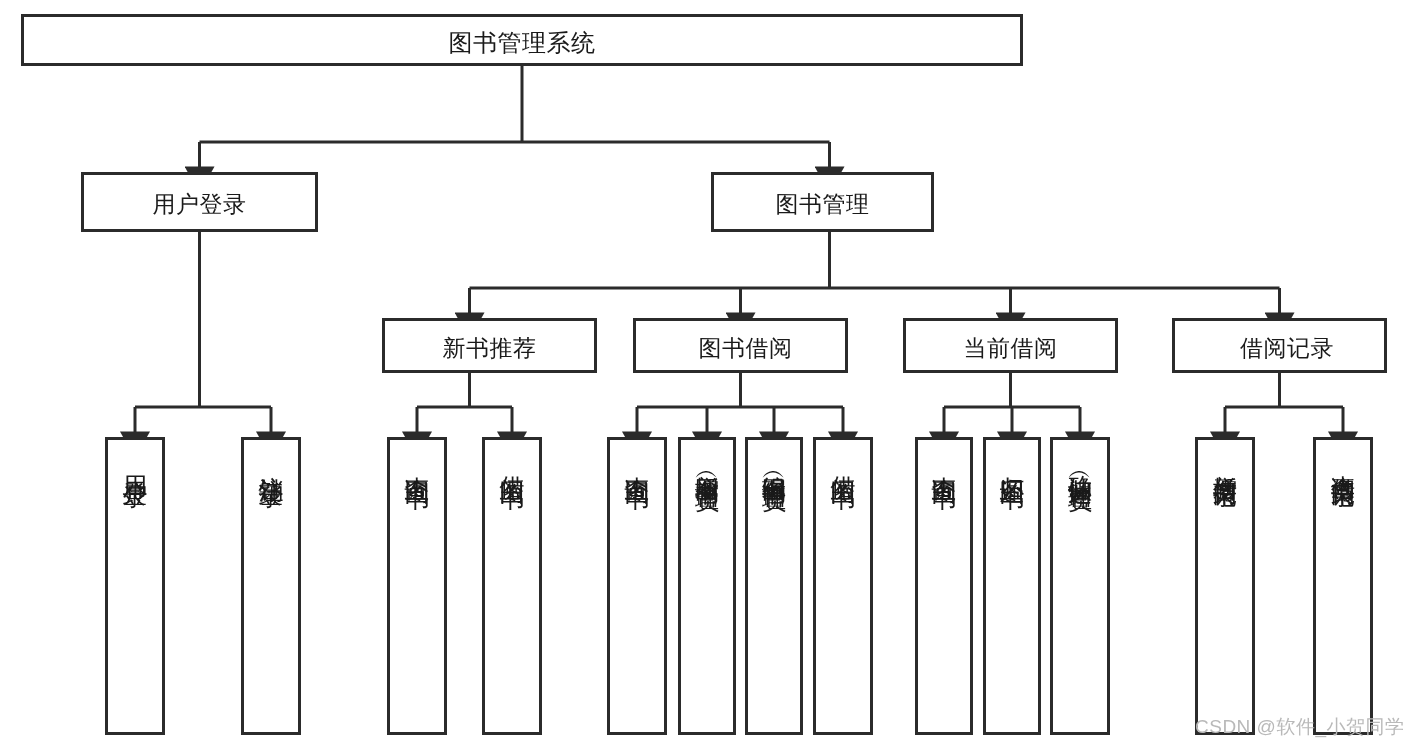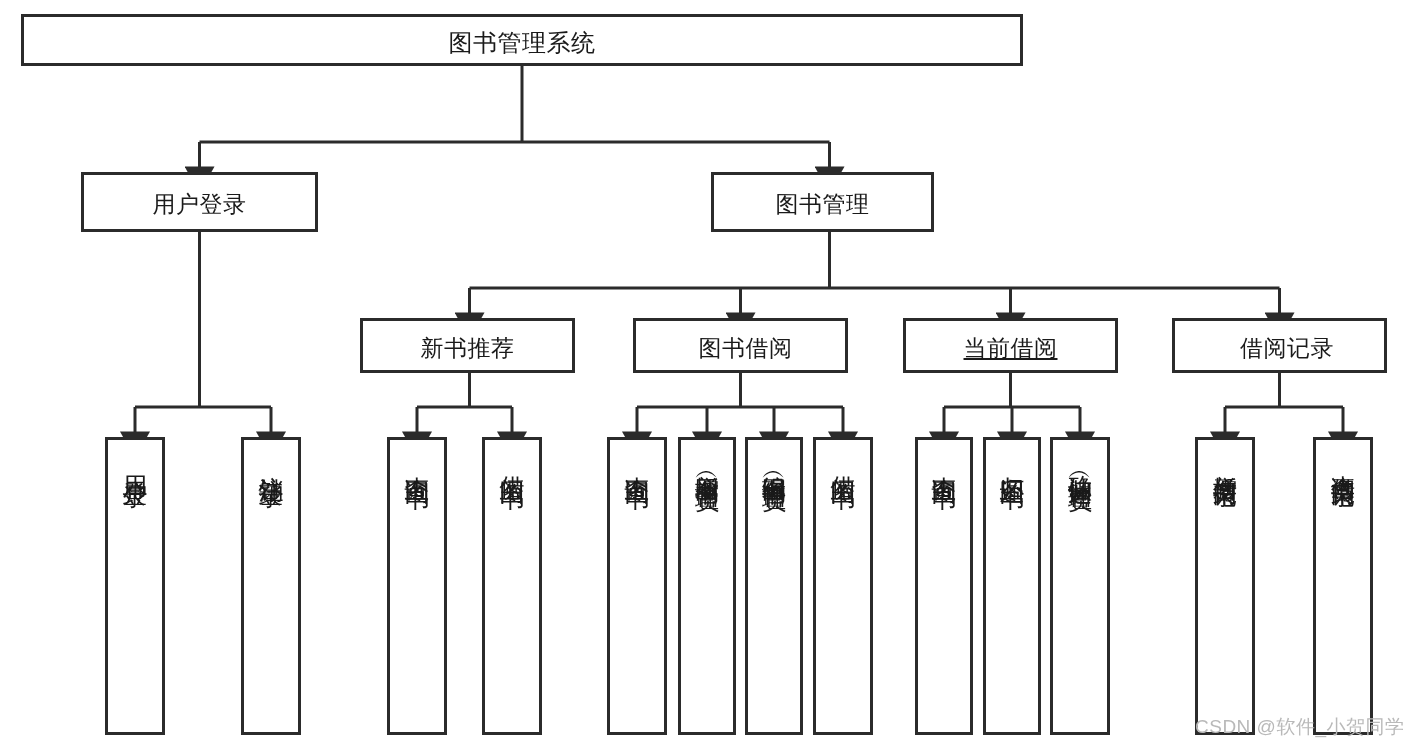--- a/index.html
+++ b/index.html
@@ -125,27 +125,27 @@
   <div id="node-layer">
       <div class="node horiz root" style="left: 21px; top: 14px; width: 1002px; height: 52px;">
         <span class="label">图书管理系统</span>
       </div>
       <div class="node horiz" style="left: 81px; top: 172px; width: 237px; height: 60px;">
         <span class="label">用户登录</span>
       </div>
       <div class="node horiz" style="left: 711px; top: 172px; width: 223px; height: 60px;">
         <span class="label">图书管理</span>
       </div>
-      <div class="node horiz" style="left: 360px; top: 318px; width: 215px; height: 55px;">
+      <div class="node horiz" style="left: 382px; top: 318px; width: 215px; height: 55px;">
         <span class="label">新书推荐</span>
       </div>
       <div class="node horiz" style="left: 633px; top: 318px; width: 215px; height: 55px; padding-left: 10px;">
         <span class="label">图书借阅</span>
       </div>
-      <div class="node horiz" style="left: 903px; top: 318px; width: 215px; height: 55px; text-decoration: underline;">
+      <div class="node horiz" style="left: 903px; top: 318px; width: 215px; height: 55px;">
         <span class="label">当前借阅</span>
       </div>
       <div class="node horiz" style="left: 1172px; top: 318px; width: 215px; height: 55px; padding-left: 15px;">
         <span class="label">借阅记录</span>
       </div>
       <div class="node vert" style="left: 105px; top: 437px; width: 60px; height: 298px;">
         <span class="label">用户登录</span>
       </div>
       <div class="node vert" style="left: 241px; top: 437px; width: 60px; height: 298px;">
         <span class="label">注销登录</span>

